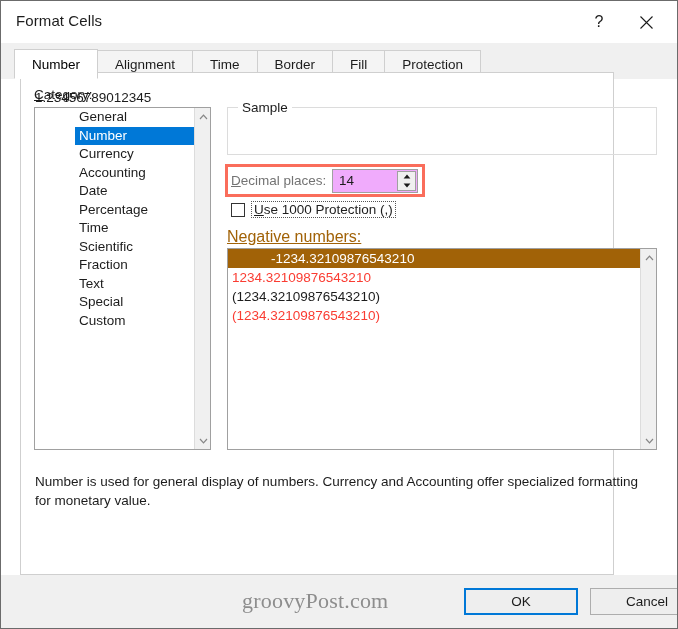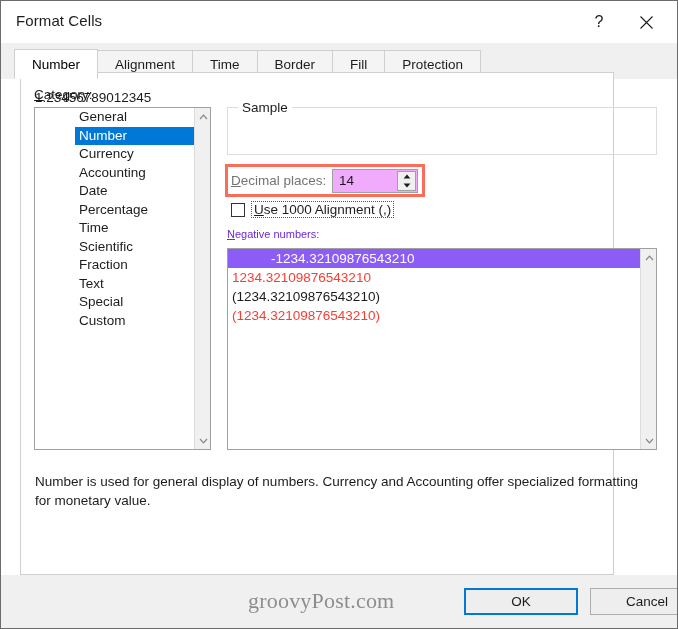--- a/index.html
+++ b/index.html
@@ -206,59 +206,59 @@
   #sep-label {
     font-size: 13.5px; color: #1c1c1c;
     border: 1px dotted #555;
     padding: 0 2px;
     white-space: nowrap;
   }
 
   
   #neg-label {
     position: absolute; left: 206px; top: 155px;
-    font-size: 11px; color: #6d28d9;
+    font-size: 16px; color: #a16207; text-decoration: underline;
   }
   #neg-box {
     position: absolute; left: 206px; top: 175px;
     width: 430px; height: 202px;
     border: 1px solid #a0a0a0;
     background: #ffffff;
     overflow: hidden;
   }
   #neg-list {
     position: absolute; left: 0; top: 0;
     width: 412px;
   }
   .neg-item {
     height: 19px; line-height: 19px;
     padding-left: 4px;
     font-size: 13.5px;
     white-space: nowrap; cursor: default;
     color: #1c1c1c;
   }
   .neg-item.red { color: #fa3c32; }
-  .neg-item.selected { background: #8b5cf6; color: #ffffff; padding-left: 43px; }
+  .neg-item.selected { background: #a16207; color: #ffffff; padding-left: 43px; }
 
   
   #description {
     position: absolute; left: 14px; top: 399px;
     width: 620px;
     font-size: 13.5px; color: #1c1c1c;
     line-height: 19px;
   }
 
   
   #footer {
     position: absolute; left: 0; top: 574px;
     width: 676px; height: 53px;
     background: #f0f0f0;
   }
   #watermark {
-    position: absolute; left: 247px; top: 13px;
+    position: absolute; left: 241px; top: 13px;
     font-family: "Liberation Serif", serif;
     font-size: 22px; color: #8d8d8d;
     letter-spacing: .2px;
   }
   .dlg-btn {
     position: absolute; top: 13px;
     height: 27px;
     display: flex; align-items: center; justify-content: center;
     font-size: 13.5px; color: #1c1c1c;
     background: #f0f0f0;
@@ -378,21 +378,21 @@
           </span>
         </div>
       </div>
     </div>
 
     <div id="highlight-box"></div>
 
     <div id="sep-row">
       <div id="sep-checkbox"></div>
       <div id="sep-label">
-        <u>U</u><span>se 1000 Alignment (,)</span>
+        <u>U</u><span>se 1000 Protection (,)</span>
       </div>
     </div>
 
     <div id="neg-label">
       <u>N</u><span>egative numbers:</span>
     </div>
 
     <div id="neg-box">
       <div id="neg-list">
         <div class="neg-item selected">-1234.32109876543210</div>

